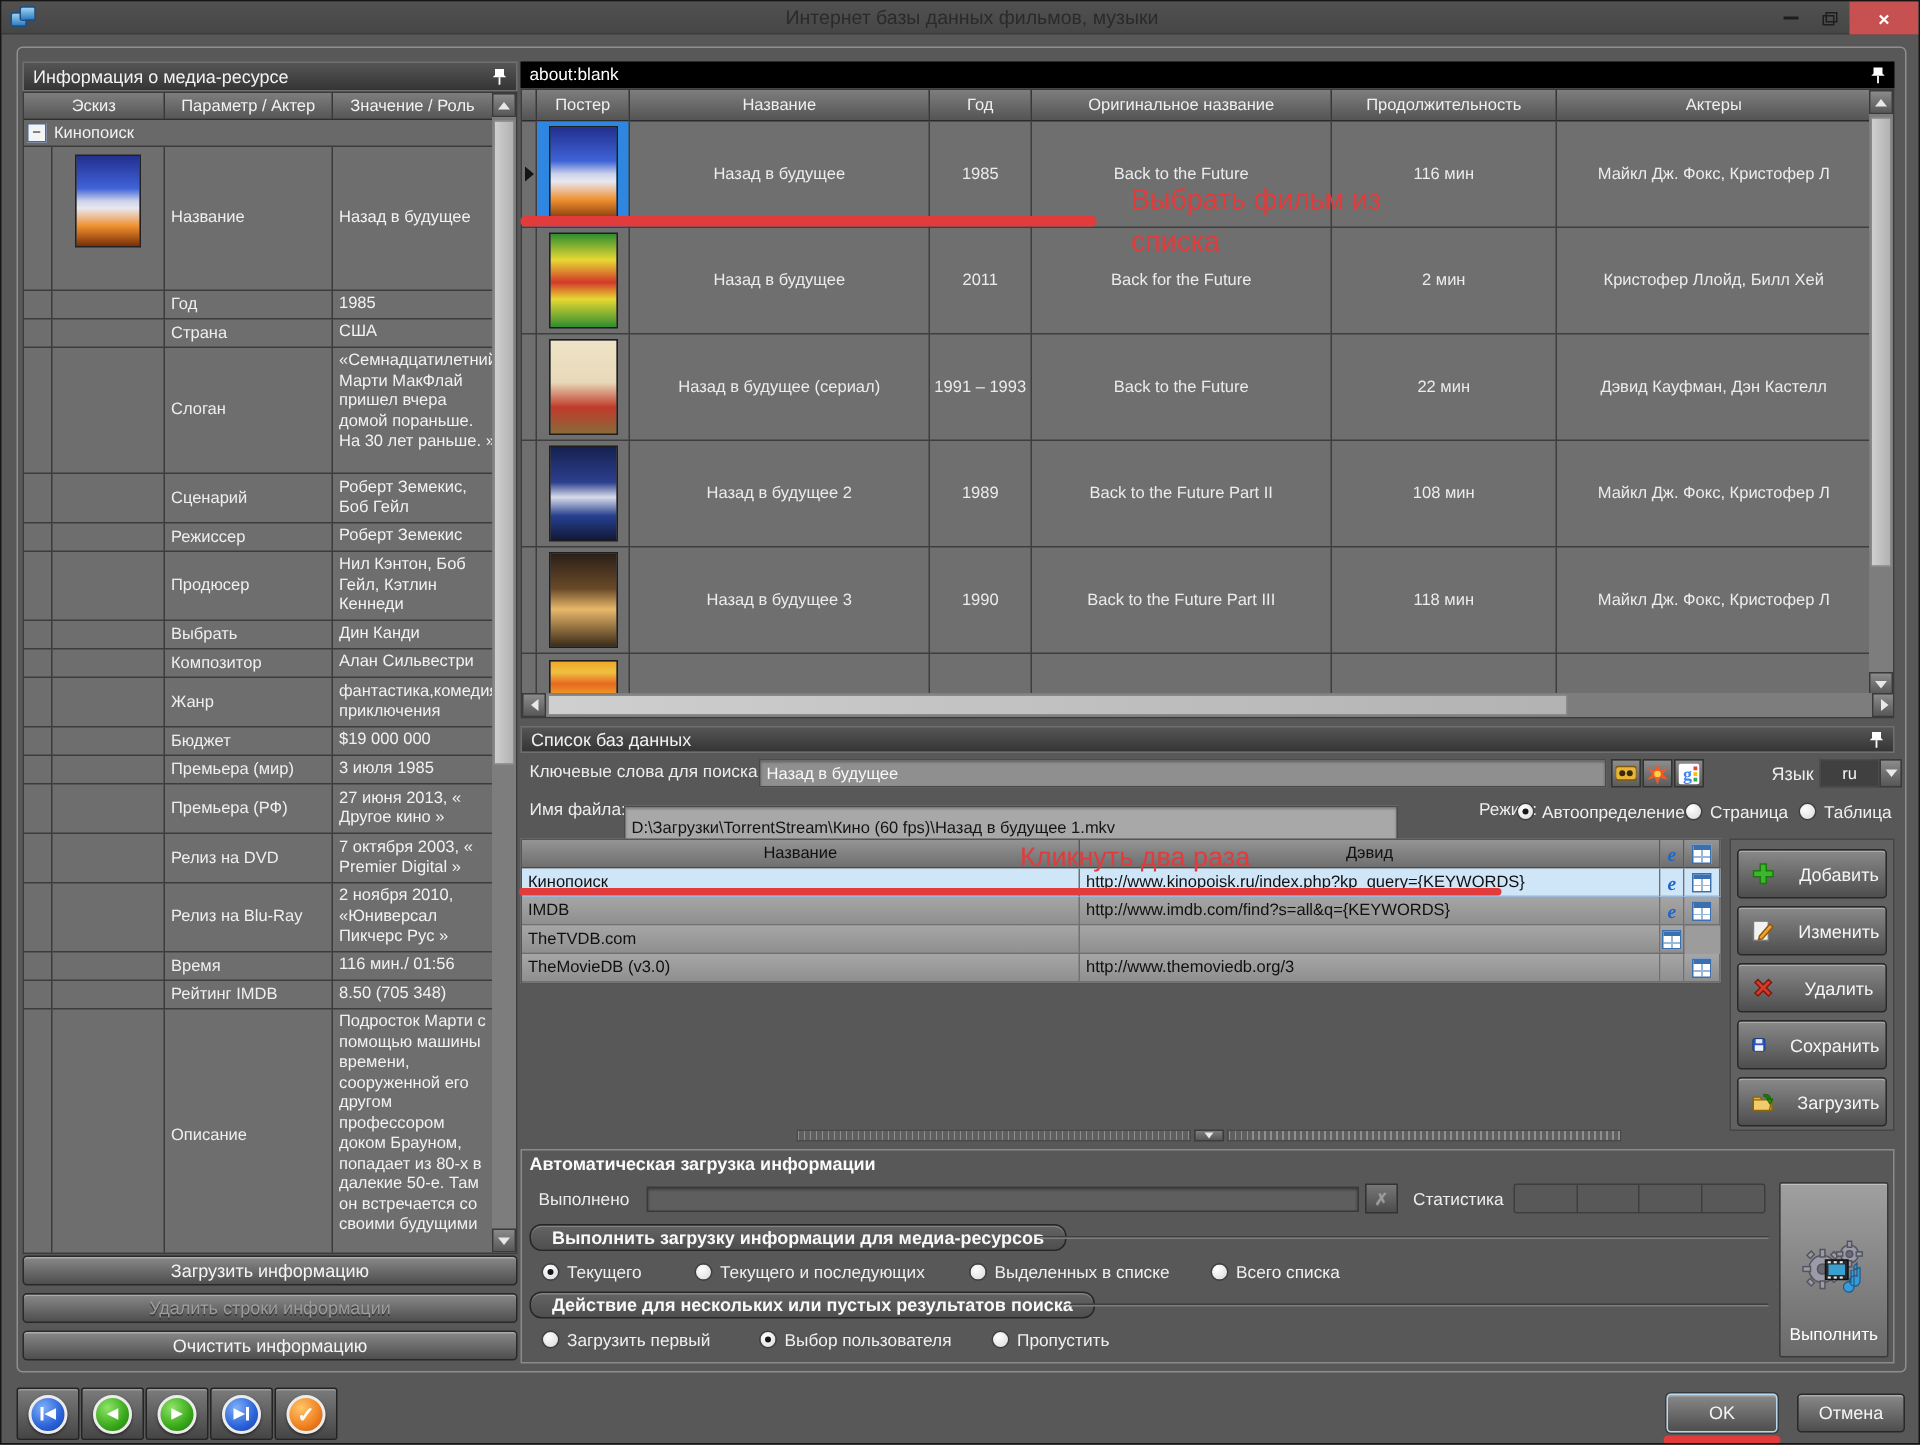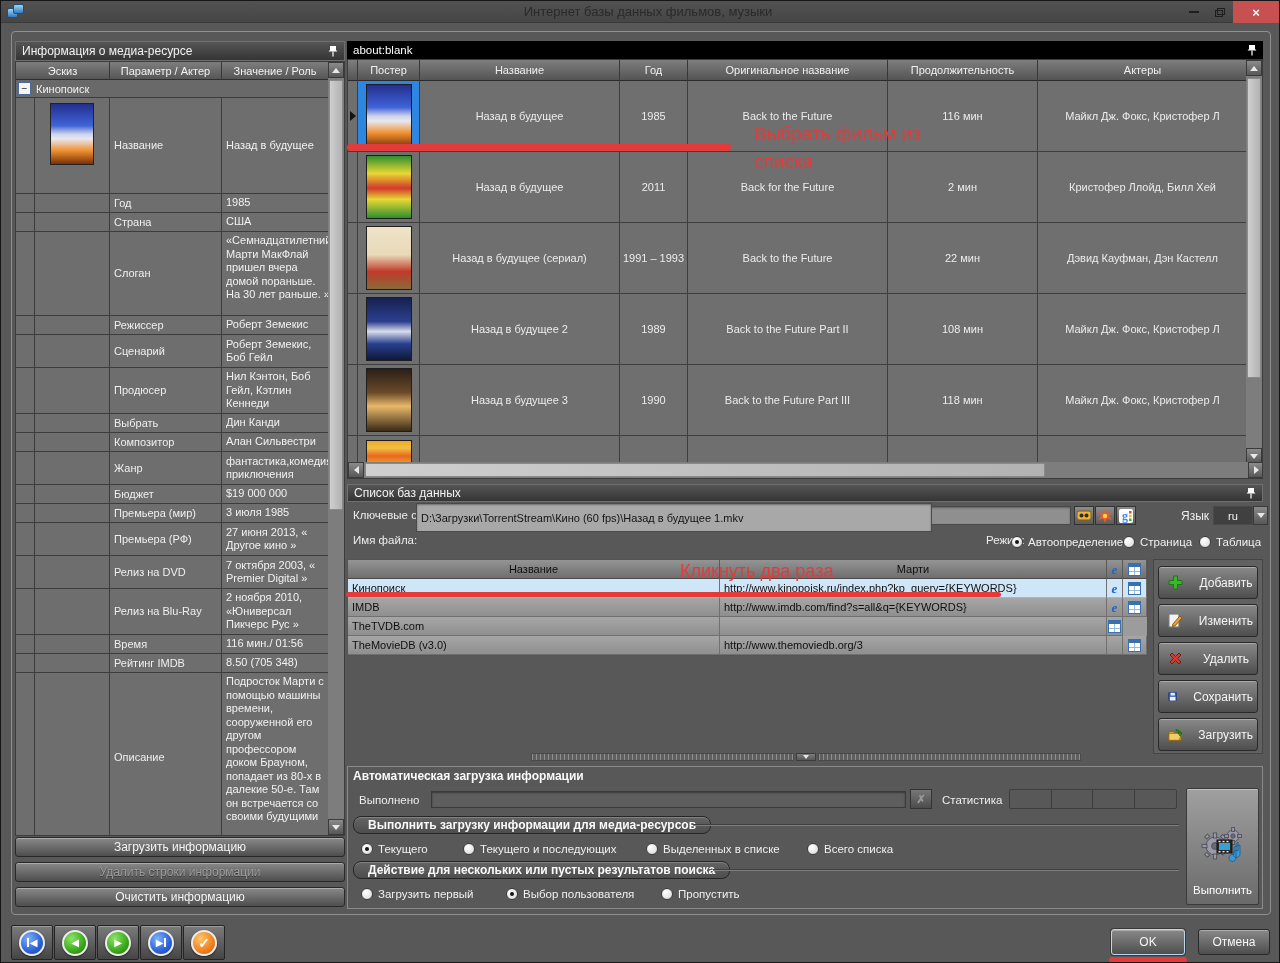--- a/index.html
+++ b/index.html
@@ -190,31 +190,31 @@
         <div class="lc"></div>
         <div class="lc par">Страна</div>
         <div class="lc val">США</div>
       </div>
     <div class="lrow" style="height:84px">
         <div class="lc"></div>
         <div class="lc"></div>
         <div class="lc par">Слоган</div>
         <div class="lc val top">«Семнадцатилетний Марти МакФлай пришел вчера домой пораньше. На 30 лет раньше. »</div>
       </div>
+    <div class="lrow" style="height:33px">
+        <div class="lc"></div>
+        <div class="lc"></div>
+        <div class="lc par">Сценарий</div>
+        <div class="lc val">Роберт Земекис, Боб Гейл</div>
+      </div>
     <div class="lrow" style="height:19px">
         <div class="lc"></div>
         <div class="lc"></div>
         <div class="lc par">Режиссер</div>
         <div class="lc val">Роберт Земекис</div>
-      </div>
-    <div class="lrow" style="height:33px">
-        <div class="lc"></div>
-        <div class="lc"></div>
-        <div class="lc par">Сценарий</div>
-        <div class="lc val">Роберт Земекис, Боб Гейл</div>
       </div>
     <div class="lrow" style="height:46px">
         <div class="lc"></div>
         <div class="lc"></div>
         <div class="lc par">Продюсер</div>
         <div class="lc val">Нил Кэнтон, Боб Гейл, Кэтлин Кеннеди</div>
       </div>
     <div class="lrow" style="height:19px">
         <div class="lc"></div>
         <div class="lc"></div>
@@ -440,30 +440,30 @@
       <rect x="10" y="5.8" width="2.5" height="2.5" fill="#fbbc05"></rect>
     </svg>
 </div>
 <div class="flabel" style="left:1180px;top:508px;font-size:12px">Язык</div>
 <div class="lang-dd">ru</div>
 <div class="lang-btn sb-btn">
     <span class="tri-dn"></span>
   </div>
 
 <div class="flabel" style="left:352px;top:533px">Имя файла:</div>
-<div class="input inp-light" style="left:415px;top:502px;width:516px;height:29px">D:\Загрузки\TorrentStream\Кино (60 fps)\Назад в будущее 1.mkv</div>
+<div class="input inp-light" style="left:415px;top:536px;width:516px;height:29px">D:\Загрузки\TorrentStream\Кино (60 fps)\Назад в будущее 1.mkv</div>
 <div class="flabel" style="left:985px;top:533px">Режим:</div>
 <div class="ritem" style="left:1010px;top:531px"><span class="radio on"></span><span class="rlabel">Автоопределение</span></div>
 <div class="ritem" style="left:1122px;top:531px"><span class="radio"></span><span class="rlabel">Страница</span></div>
 <div class="ritem" style="left:1198px;top:531px"><span class="radio"></span><span class="rlabel">Таблица</span></div>
 
 <div class="dtable">
   <div class="dhead">
     <div class="hc">Название</div>
-    <div class="hc">Марти</div>
+    <div class="hc">Дэвид</div>
     <div class="hc">
         <span class="eico">e</span>
       </div>
     <div class="hc">
         <span class="gridico"></span>
       </div>
   </div>
   <div class="drow sel">
     <div class="dc">Кинопоиск</div>
     <div class="dc">http://www.kinopoisk.ru/index.php?kp_query={KEYWORDS}</div>

